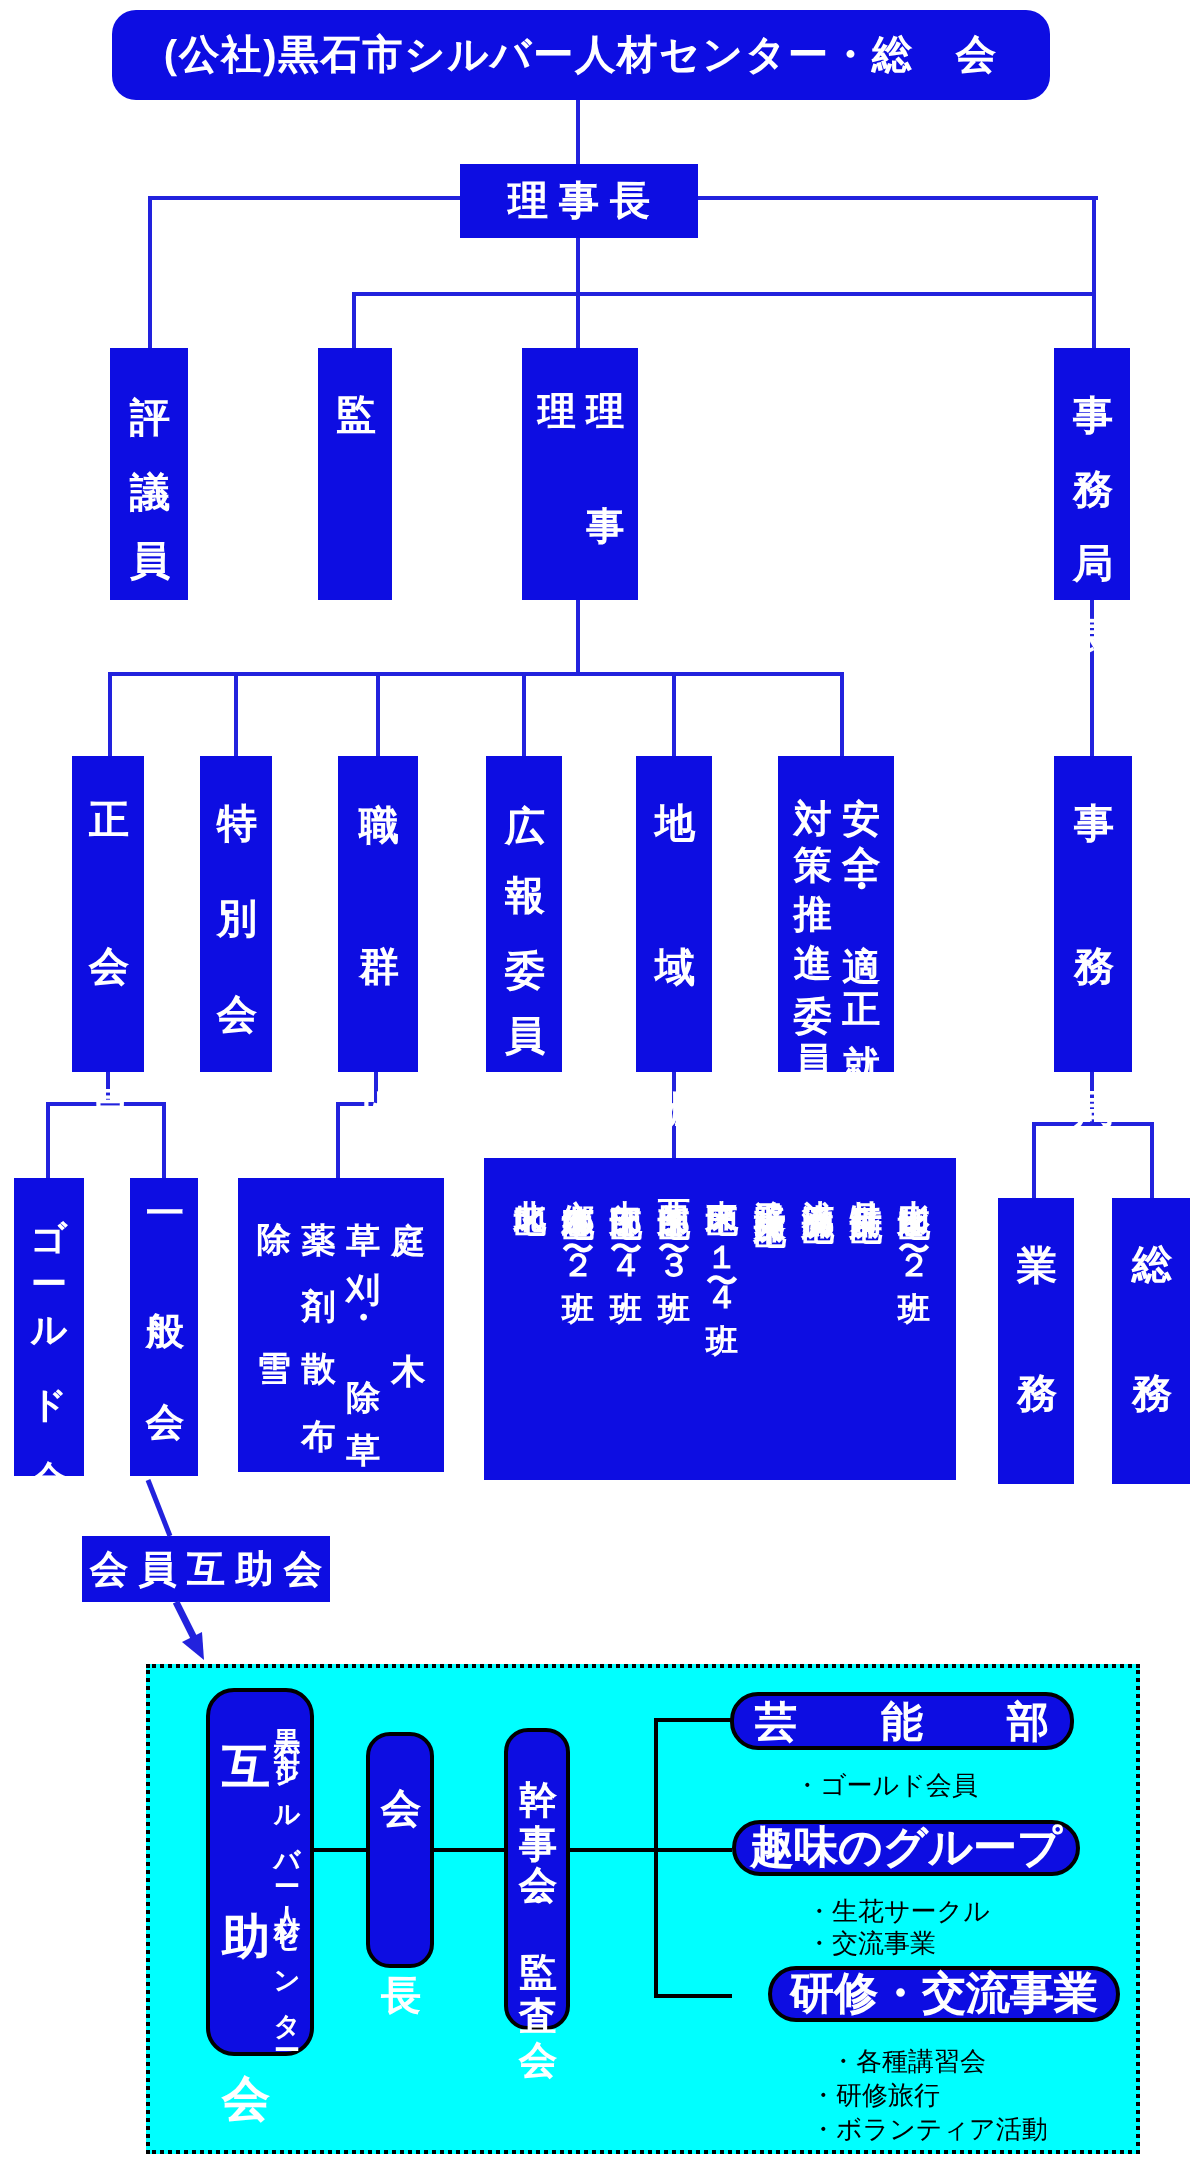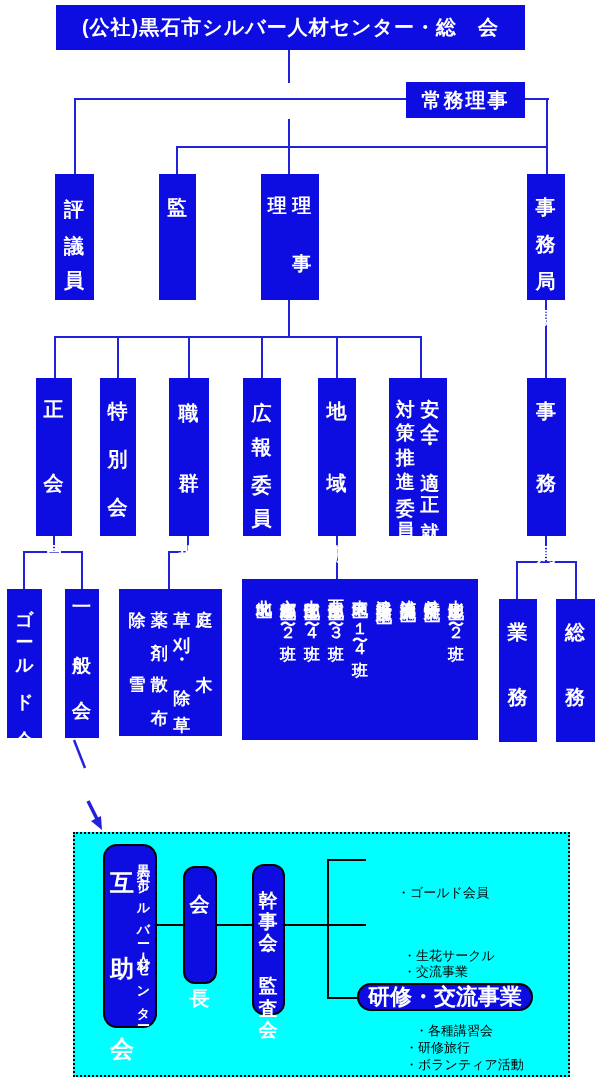--- a/index.html
+++ b/index.html
@@ -72,28 +72,28 @@
   <div class="lb" style="left:81px;top:551px;width:2px;height:38px;"></div>
   <div class="lb" style="left:187px;top:536px;width:2px;height:17px;"></div>
   <div class="lb" style="left:168px;top:551px;width:21px;height:2px;"></div>
   <div class="lb" style="left:168px;top:551px;width:2px;height:38px;"></div>
   <div class="lb" style="left:336px;top:536px;width:2px;height:43px;"></div>
   <div class="lb" style="left:545px;top:536px;width:2px;height:27px;"></div>
   <div class="lb" style="left:516px;top:561px;width:61px;height:2px;"></div>
   <div class="lb" style="left:516px;top:561px;width:2px;height:38px;"></div>
   <div class="lb" style="left:575px;top:561px;width:2px;height:38px;"></div>
 
-  <div class="box hbox" style="left:56px;top:5px;width:469px;height:45px;font-size:20px;letter-spacing:1px;">
+  <div class="box hbox" style="left:56px;top:5px;width:469px;height:45px;font-size:20px;letter-spacing:1px;border-radius:12px;">
     <span>(公社)黒石市シルバー人材センター・総　会</span>
   </div>
 
-
-  <div class="box hbox" style="left:406px;top:82px;width:119px;height:36px;font-size:20px;letter-spacing:2px;">
-    <span>常務理事</span>
-  </div>
+  <div class="box hbox" style="left:230px;top:82px;width:119px;height:37px;font-size:20px;">
+    <span>理 事 長</span>
+  </div>
+
 
   <div class="box vwrap" style="left:55px;top:174px;width:39px;height:126px;">
     <span class="vt" style="font-size:20px;">評議員会</span>
   </div>
 
   <div class="box vwrap" style="left:159px;top:174px;width:37px;height:126px;">
     <span class="vt" style="font-size:20px;">監事</span>
   </div>
 
   <div class="box" style="left:261px;top:174px;width:58px;height:126px;">
@@ -170,20 +170,23 @@
   </div>
 
   <div class="box vwrap" style="left:499px;top:599px;width:38px;height:143px;">
     <span class="vt" style="font-size:20px;">業務課</span>
   </div>
 
   <div class="box vwrap" style="left:556px;top:599px;width:39px;height:143px;">
     <span class="vt" style="font-size:20px;">総務課</span>
   </div>
 
+  <div class="box hbox" style="left:41px;top:768px;width:124px;height:33px;font-size:19px;">
+    <span>会 員 互 助 会</span>
+  </div>
 
   <div class="panel" style="left:73px;top:832px;width:497px;height:245px;"></div>
 
   <div class="lk" style="left:157px;top:924px;width:209px;height:2px;"></div>
   <div class="lk" style="left:327px;top:859px;width:2px;height:140px;"></div>
   <div class="lk" style="left:327px;top:859px;width:39px;height:2px;"></div>
   <div class="lk" style="left:327px;top:997px;width:39px;height:2px;"></div>
 
   <div class="rbox" style="left:103px;top:844px;width:54px;height:184px;">
     <div style="display:flex;flex-direction:row;justify-content:space-evenly;height:100%;box-sizing:border-box;padding:8px 2px;">
@@ -193,26 +196,32 @@
   </div>
 
   <div class="rbox vwrap" style="left:183px;top:866px;width:34px;height:118px;border-radius:12px;padding:10px 0;">
     <span class="vt" style="font-size:20px;">会長</span>
   </div>
 
   <div class="rbox vwrap" style="left:252px;top:864px;width:33px;height:151px;border-radius:12px;padding:8px 0;">
     <span class="vt" style="font-size:19px;">幹事会・監査会</span>
   </div>
 
+  <div class="rbox hbox" style="left:365px;top:846px;width:172px;height:29px;font-size:21px;display:flex;">
+    <span>芸　　能　　部</span>
+  </div>
   <div class="bullet" style="left:397px;top:884px;">・ゴールド会員</div>
 
+  <div class="rbox hbox" style="left:366px;top:910px;width:174px;height:28px;font-size:22px;display:flex;">
+    <span>趣味のグループ</span>
+  </div>
   <div class="bullet" style="left:403px;top:947px;">・生花サークル</div>
   <div class="bullet" style="left:403px;top:963px;">・交流事業</div>
 
-  <div class="rbox hbox" style="left:357px;top:983px;width:176px;height:28px;font-size:22px;display:flex;">
+  <div class="rbox hbox" style="left:384px;top:983px;width:176px;height:28px;font-size:22px;display:flex;">
     <span>研修・交流事業</span>
   </div>
   <div class="bullet" style="left:415px;top:1022px;">・各種講習会</div>
   <div class="bullet" style="left:405px;top:1039px;">・研修旅行</div>
   <div class="bullet" style="left:405px;top:1056px;">・ボランティア活動</div>
 
   <svg class="overlay" width="600" height="1081" viewBox="0 0 600 1081">
     <line x1="74" y1="740" x2="85" y2="768" stroke="#2222dd" stroke-width="2.5"></line>
     <line x1="88" y1="801" x2="97" y2="819" stroke="#2222dd" stroke-width="3.5"></line>
     <polygon points="102,830 101,816 91,821" fill="#2222dd"></polygon>

